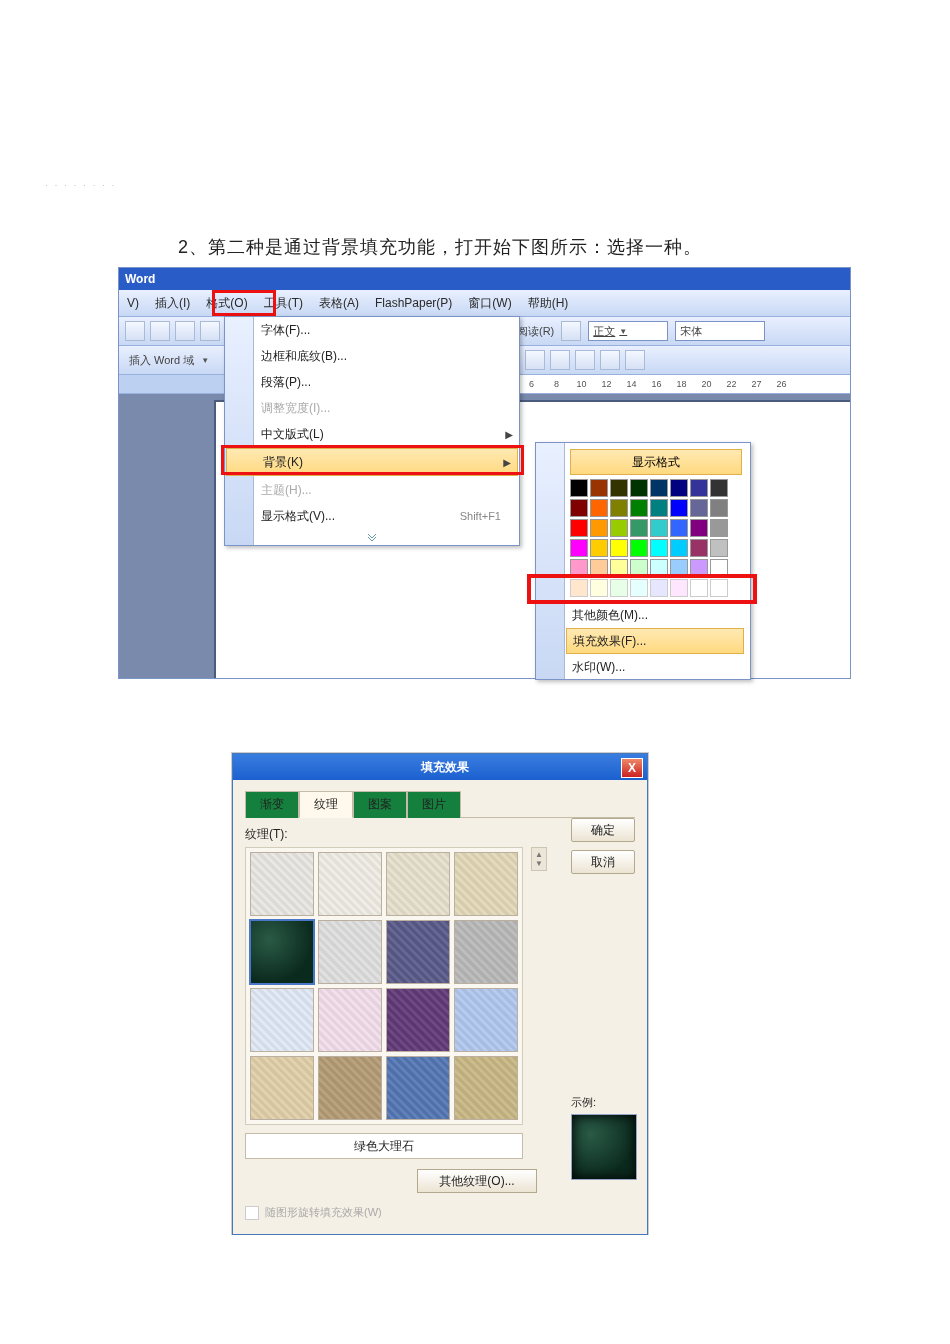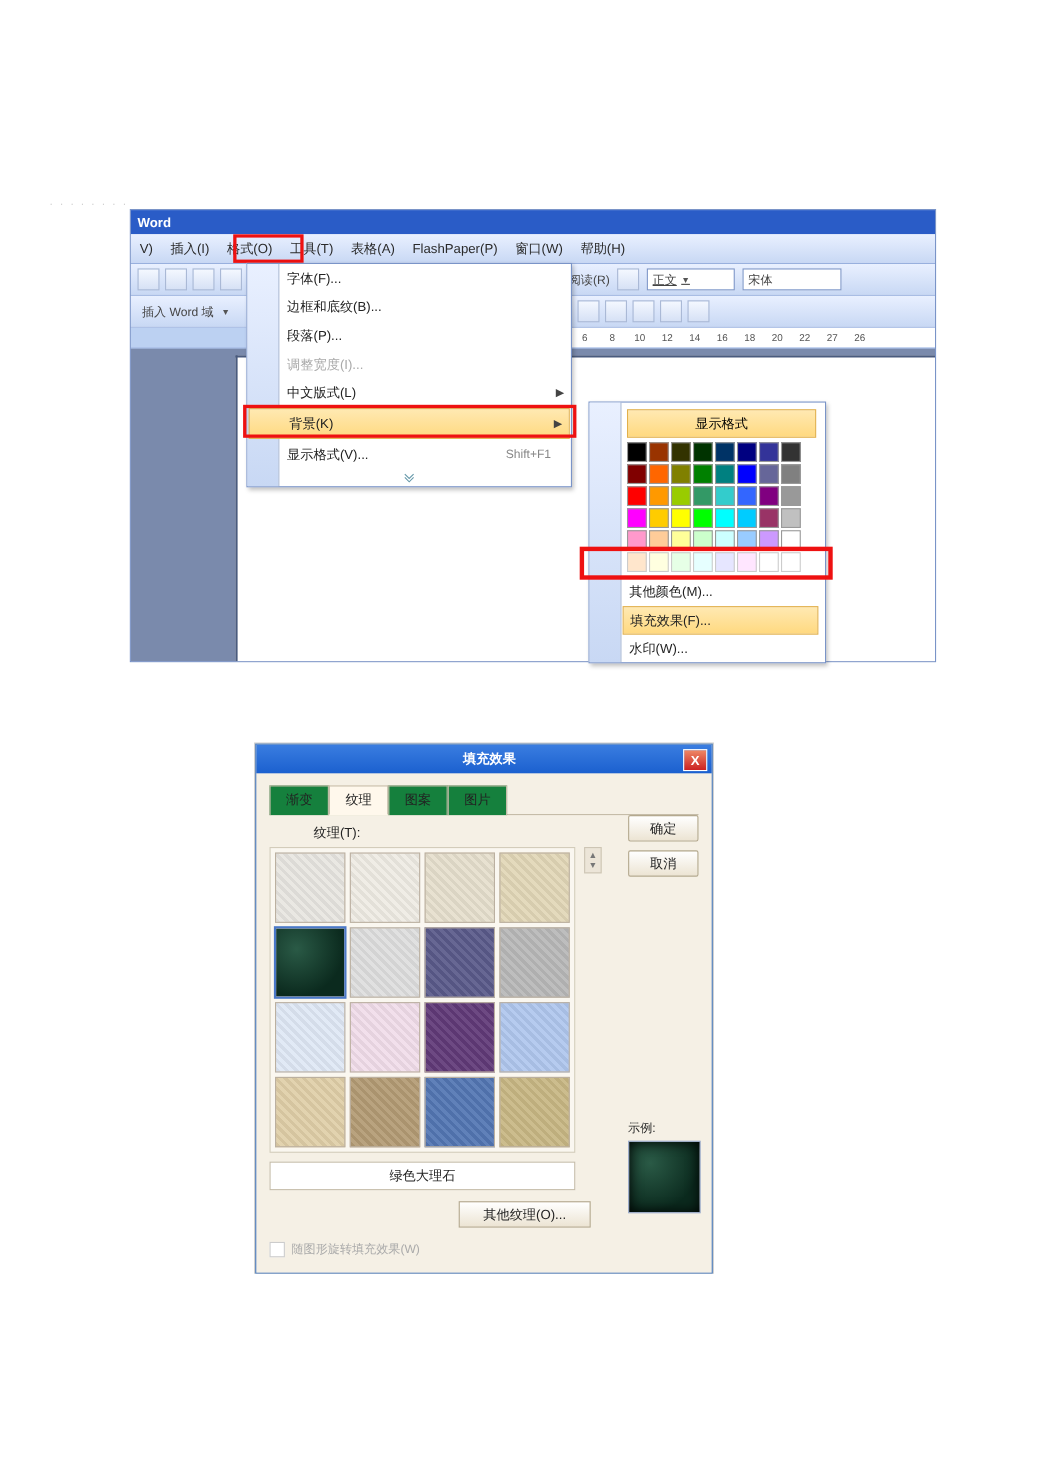--- a/index.html
+++ b/index.html
@@ -318,21 +318,21 @@
     border-bottom: none;
     background: #15803d;
     position: relative;
     top: 1px;
     cursor: default;
   }
   .tab2.active {
     background: #fff8ec;
     border-bottom: 1px solid #fff8ec;
   }
-  .texlabel { margin-bottom: 4px; display: block; margin-left: 40px; }
+  .texlabel { margin-bottom: 4px; display: block; }
   .texpanel {
     display: flex;
     align-items: flex-start;
   }
   .texgrid-wrap {
     position: relative;
     margin-right: 8px;
   }
   .texgrid {
     display: grid;
@@ -429,20 +429,21 @@
     height: 12px;
     border: 1px solid #ccc;
     background: #fff;
   }
 </style>
 </head>
 <body>
 
 <div class="page">
   <div class="faint">·  ·  · · ·  ·  · ·</div>
+  <div class="caption">2、第二种是通过背景填充功能，打开始下图所示：选择一种。</div>
 
   <div class="shot1">
     <div class="titlebar1">
       <span>Word</span>
     </div>
 
     <div class="menubar1">
       <span class="mitem">V)</span>
       <span class="mitem">插入(I)</span>
       <span class="mitem">格式(O)</span>
@@ -507,20 +508,21 @@
 
     <div class="menu-format">
       <div class="miconcol"></div>
       <div id="fmt-items">
           <div class="mf-row">字体(F)...</div>
           <div class="mf-row">边框和底纹(B)...</div>
           <div class="mf-row">段落(P)...</div>
           <div class="mf-row disabled">调整宽度(I)...</div>
           <div class="mf-row">中文版式(L)<span class="arrR">▶</span></div>
           <div class="mf-row mf-bg">背景(K)<span class="arrR">▶</span></div>
+          <div class="mf-row disabled">主题(H)...</div>
           <div class="mf-row">显示格式(V)...<span class="kbd">Shift+F1</span></div>
         </div>
       <div class="mf-expand">
         <svg viewBox="0 0 12 12">
             <path d="M2 3 L6 7 L10 3" fill="none" stroke="#69a" stroke-width="1"></path>
             <path d="M2 6 L6 10 L10 6" fill="none" stroke="#69a" stroke-width="1"></path>
           </svg>
       </div>
     </div>
 

